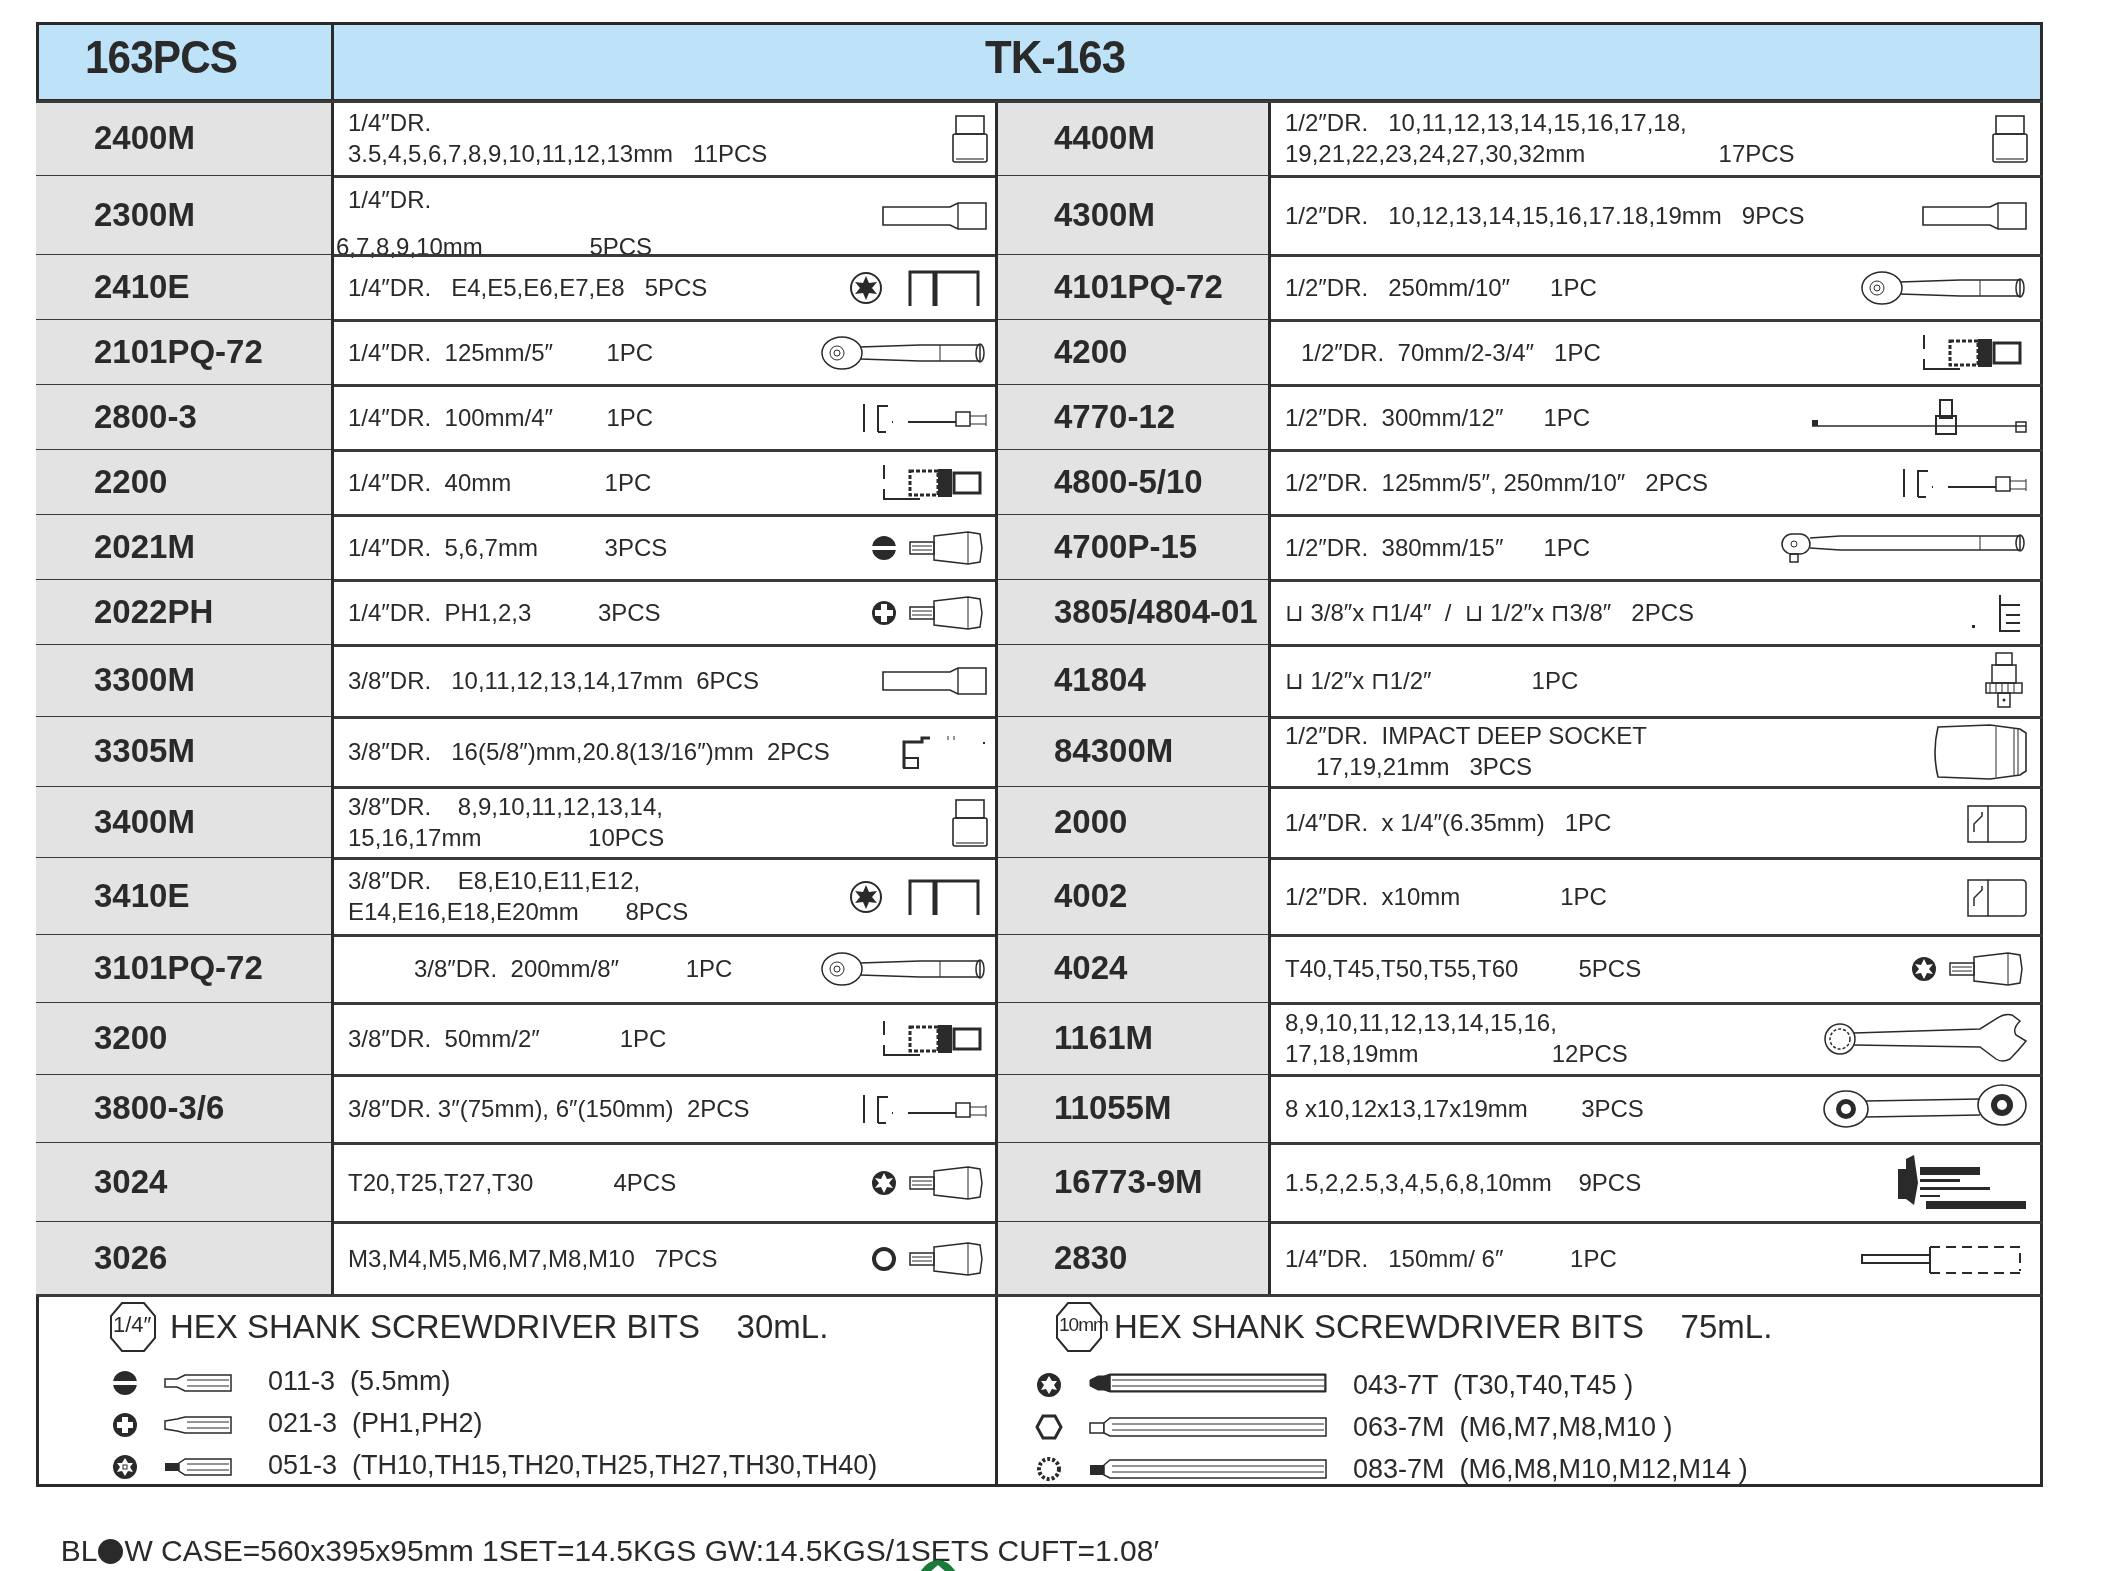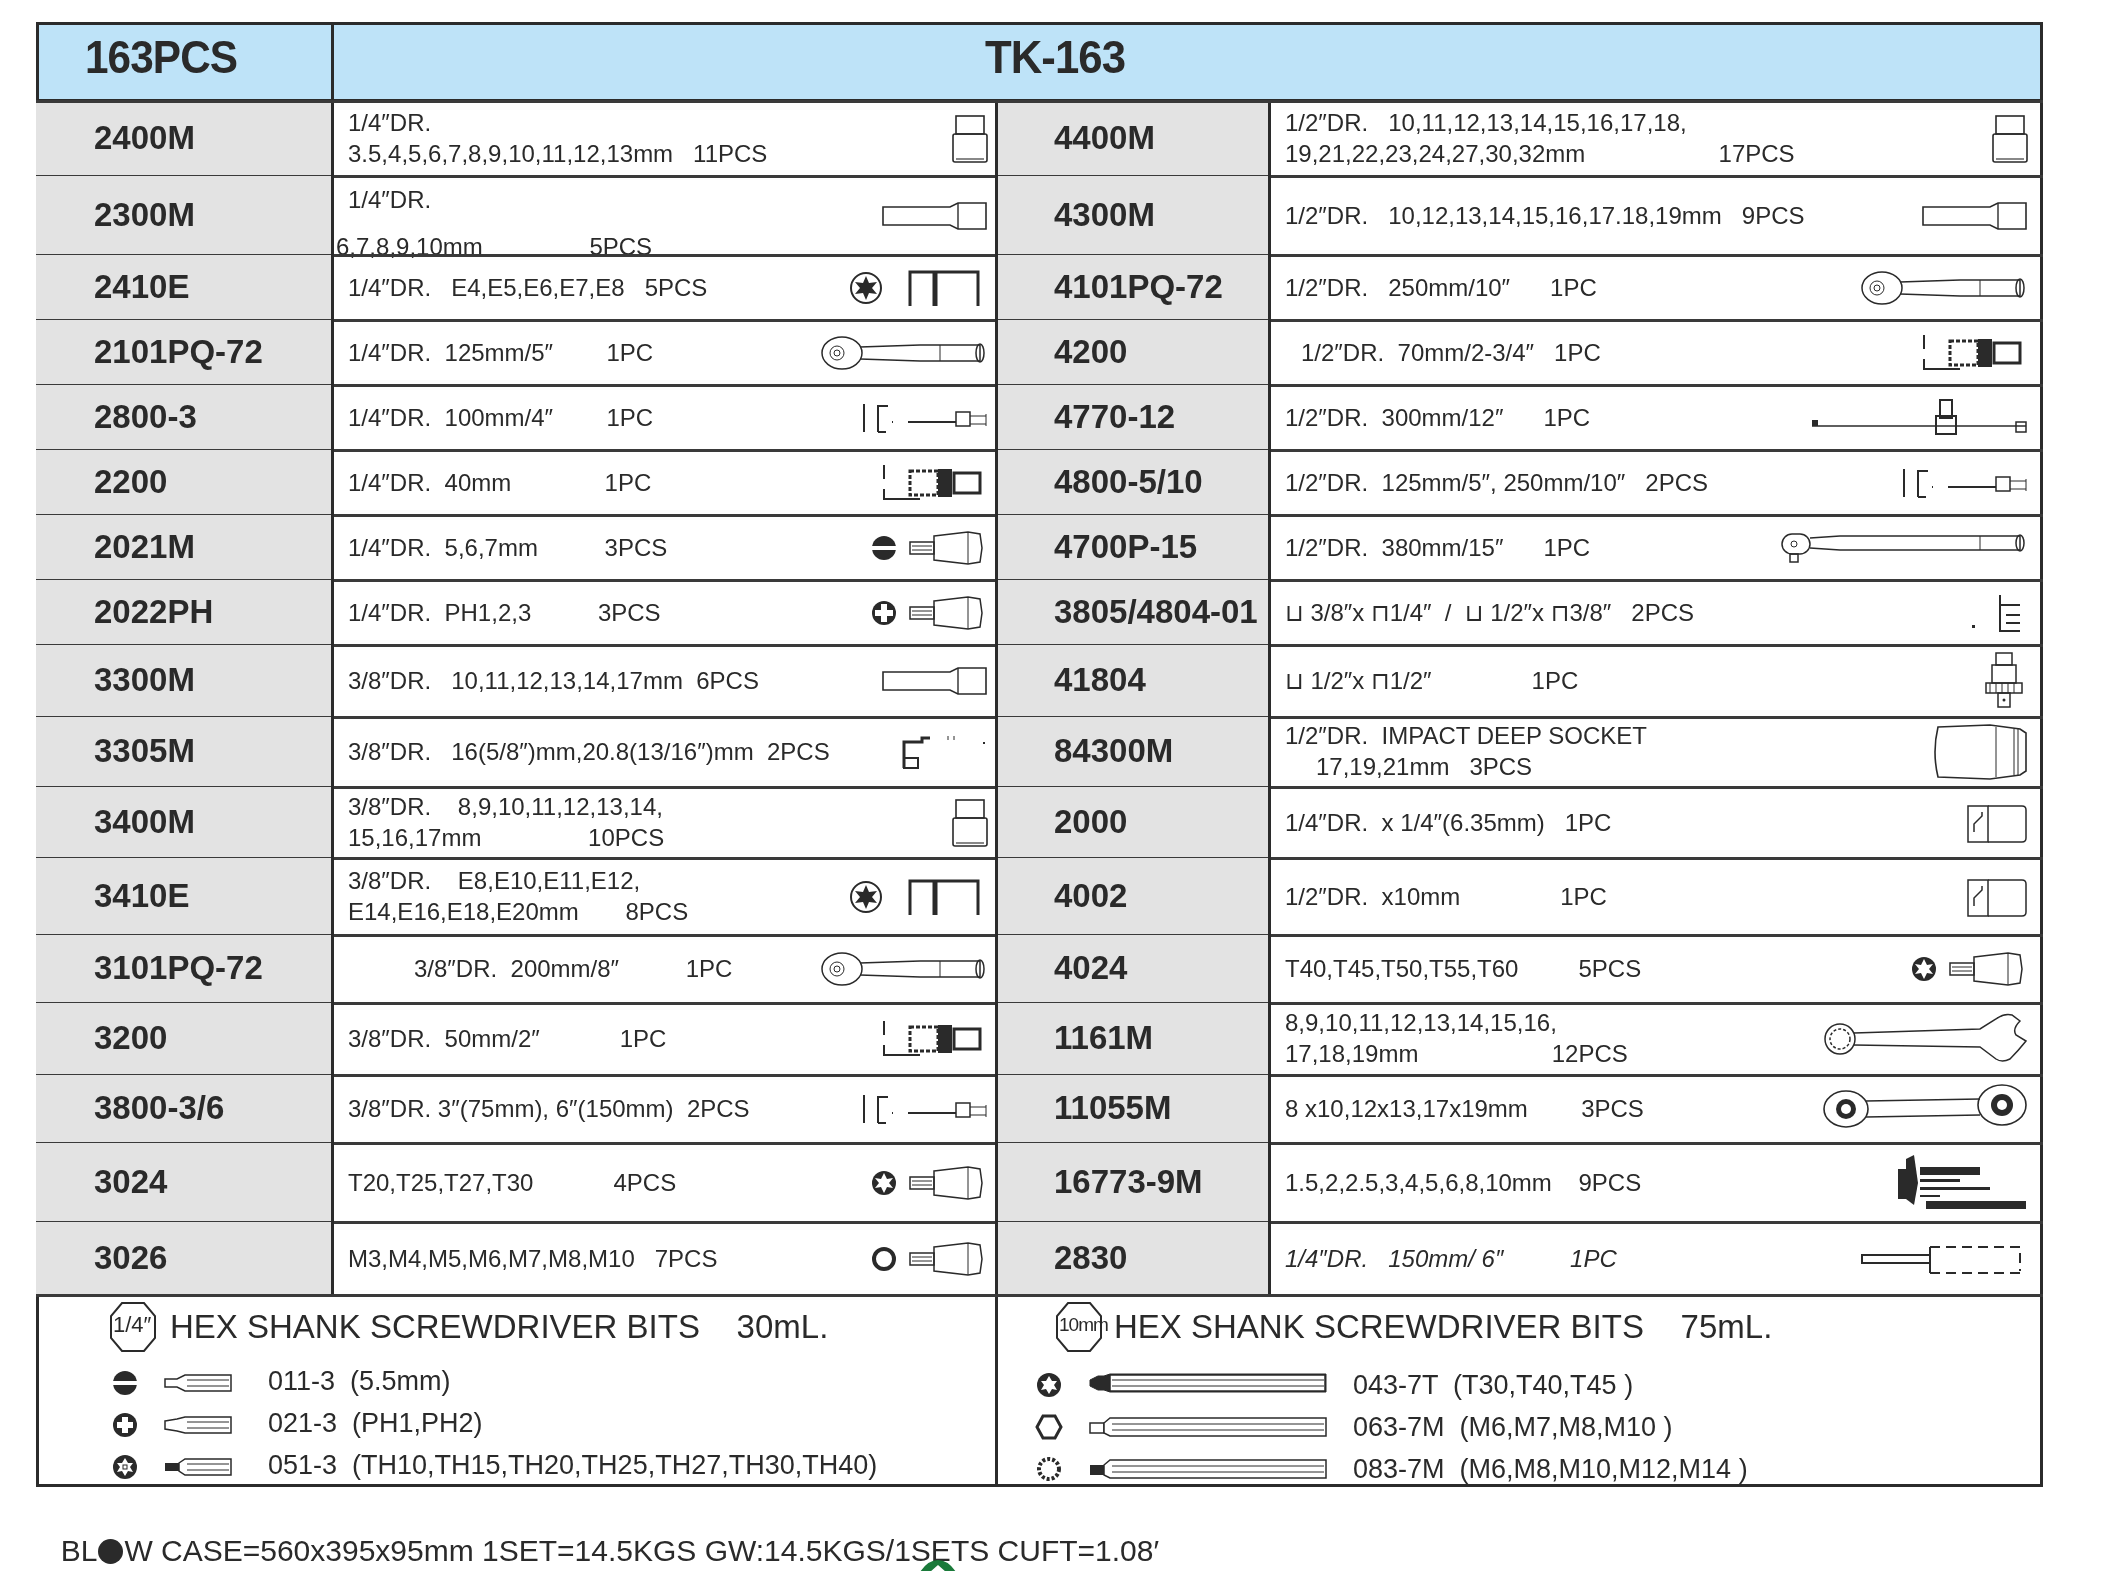--- a/index.html
+++ b/index.html
@@ -400,21 +400,21 @@
         <path d="M16,6 L24,2 L28,30 L24,52 L16,46Z" fill="#2a2a2a"></path>
         <rect x="30" y="14" width="60" height="8" fill="#2a2a2a"></rect>
         <rect x="30" y="26" width="40" height="3" fill="#2a2a2a"></rect>
         <rect x="30" y="34" width="70" height="3" fill="#2a2a2a"></rect>
         <rect x="30" y="42" width="20" height="2" fill="#2a2a2a"></rect>
         <rect x="36" y="48" width="100" height="8" fill="#2a2a2a"></rect>
       </svg></div>
     <div class="abs hline" style="left:996px;top:1221px;width:1047px;"></div>
     <div class="abs code-cell" style="left:996px;top:1222px;width:273px;height:73px;"></div>
     <div class="abs code" style="left:1054px;top:1238.5px;">2830</div>
-    <div class="abs desc" style="left:1285px;top:1242.5px;font-style:italic;">1/4″DR.   150mm/ 6″          1PC</div>
+    <div class="abs desc" style="left:1285px;top:1242.5px;">1/4″DR.   150mm/ 6″          1PC</div>
     <div class="tool-icon" style="left:1860px;top:1238.5px;width:170px;height:40px;"><svg width="170" height="40">
         <rect x="2" y="16" width="68" height="8" fill="none" stroke="#2a2a2a" stroke-width="2"></rect>
         <path d="M70,8 L70,34 M70,8 L160,8 L160,32 M70,34 L160,34" fill="none" stroke="#2a2a2a" stroke-width="2" stroke-dasharray="10 6"></path>
       </svg></div>
     <div class="abs hline" style="left:996px;top:1294px;width:1047px;"></div>
     <div class="abs vline" style="left:1268px;top:102px;height:1193px;"></div>
     <div class="abs vline" style="left:995px;top:102px;height:1193px;"></div>
     <div class="abs hline" style="left:36px;top:100px;width:2007px;"></div>
   </div>
 

